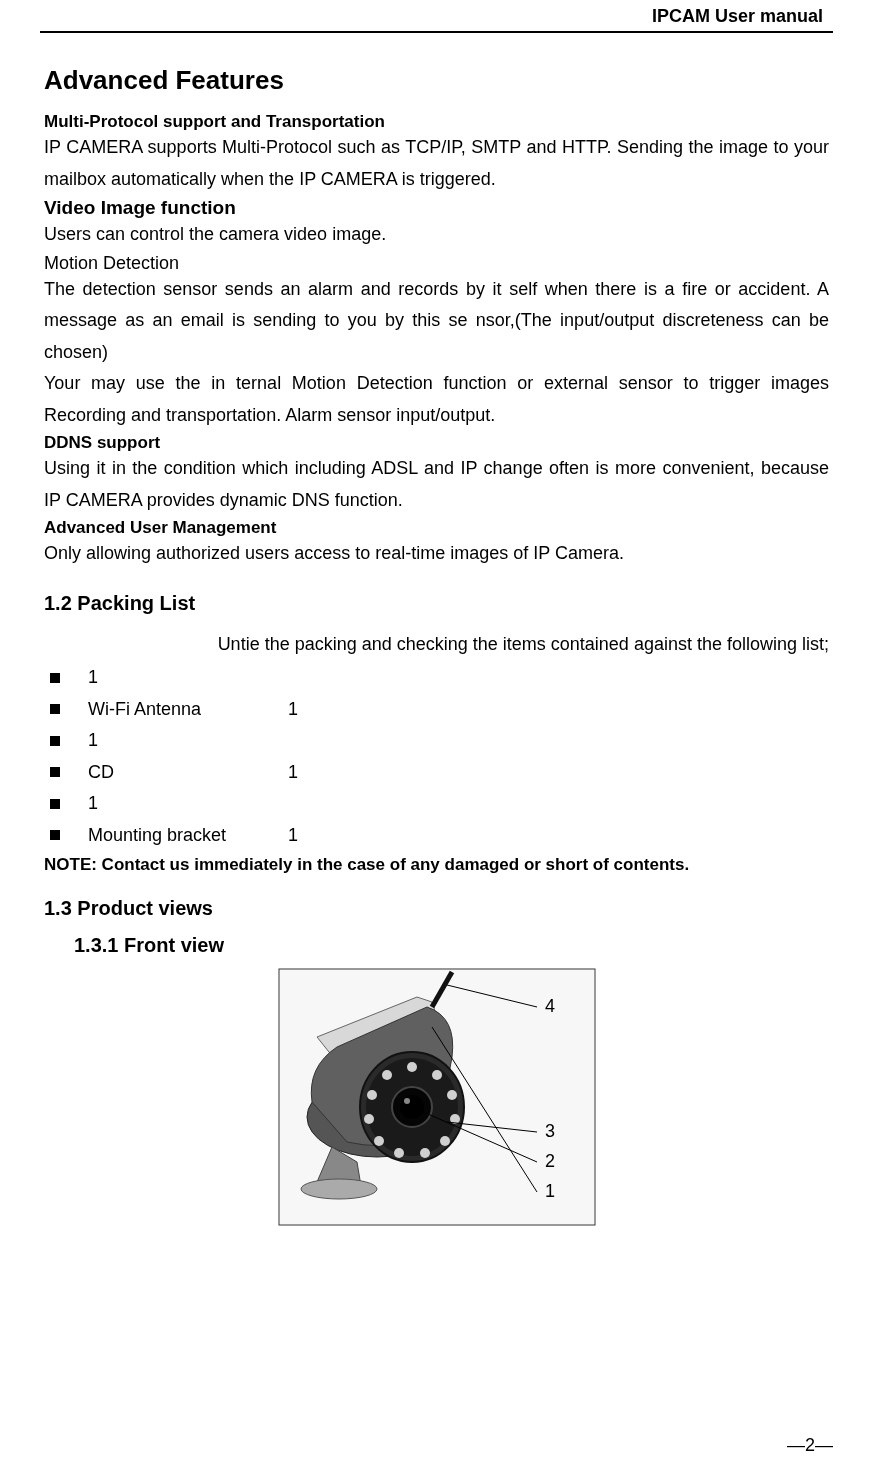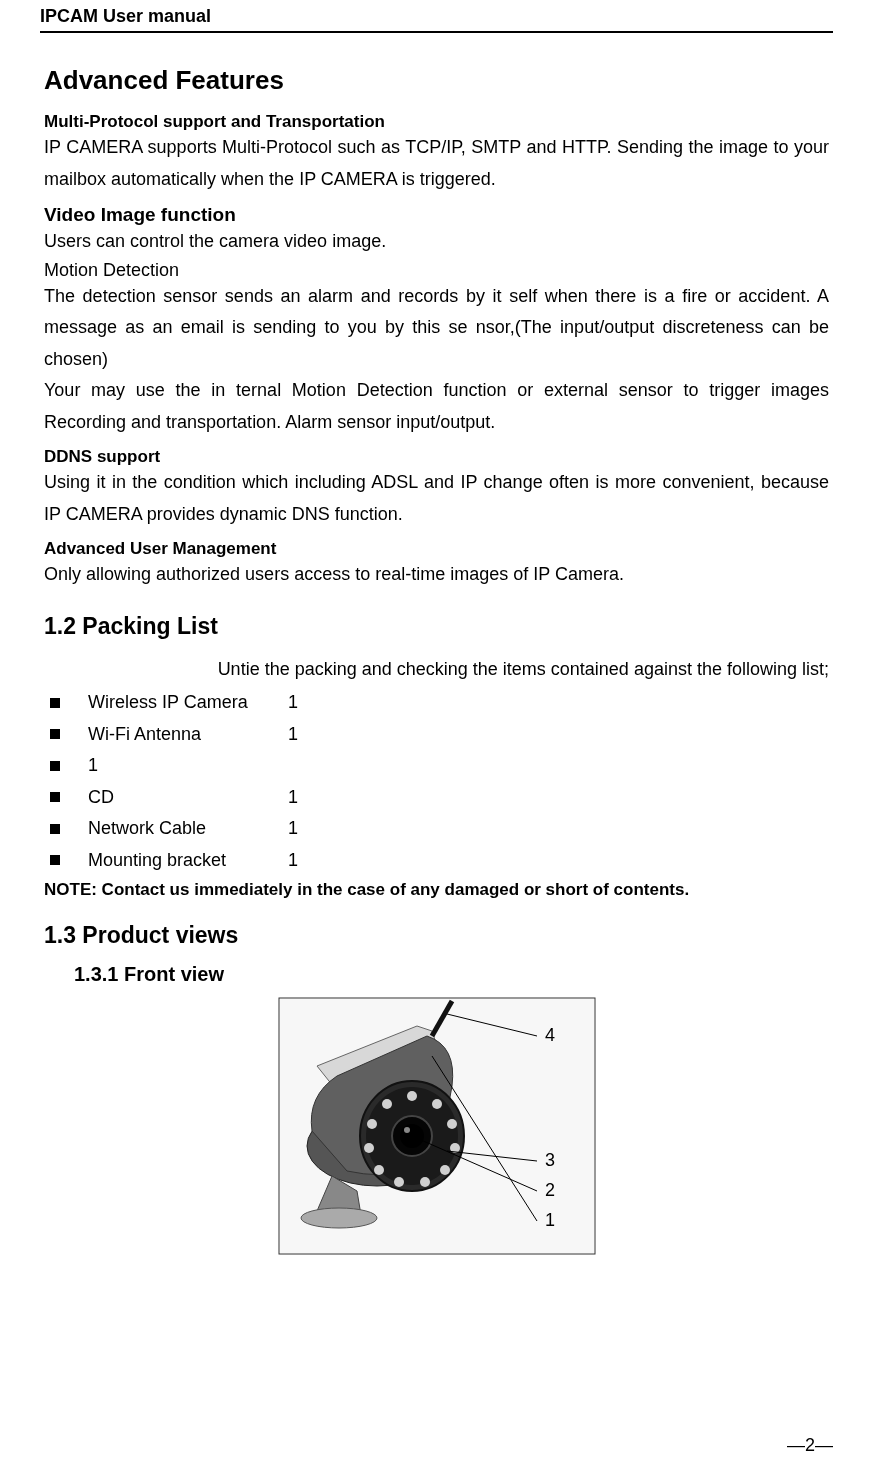--- a/index.html
+++ b/index.html
@@ -9,54 +9,54 @@
     }
     body {
       font-family: Arial, sans-serif;
       background: white;
       width: 873px;
       height: 1478px;
       position: relative;
       padding: 0 40px;
     }
     .header-title {
-      text-align: left;
+      text-align: right;
       font-weight: bold;
       font-size: 18px;
       padding: 6px 10px 4px 0;
     }
     .header-rule {
       height: 2px;
       background: black;
       margin-bottom: 32px;
     }
     .content {
       padding: 0 4px;
     }
     .h1 {
       font-size: 26px;
       font-weight: bold;
       margin-bottom: 16px;
     }
     .subhead {
       font-weight: bold;
       font-size: 17px;
-      margin-top: 9px;
+      margin-top: 2px;
     }
     .subhead-normal {
       font-size: 18px;
       margin-top: 2px;
     }
     .body-text {
       font-size: 18px;
       line-height: 1.75;
       text-align: justify;
     }
     .h2 {
-      font-size: 23px;
+      font-size: 20px;
       font-weight: bold;
       margin-top: 22px;
       margin-bottom: 14px;
     }
     .h3 {
       font-size: 20px;
       font-weight: bold;
       margin-left: 30px;
       margin-top: 6px;
       margin-bottom: 10px;
@@ -136,40 +136,38 @@
 
   <div class="subhead">Advanced User Management</div>
   <div class="body-text">Only allowing authorized users access to real-time images of IP Camera.</div>
 
   <div class="h2">1.2 Packing List</div>
   <div class="body-text" style="text-align:right;">Untie the packing and checking the items contained against the following list;</div>
 
   <ul class="packing-list">
     <li>
       <span class="bullet"></span>
-      <span class="pack-label">Wireless IP Camera</span>
       <span>1</span>
     </li>
     <li>
       <span class="bullet"></span>
       <span class="pack-label">Wi-Fi Antenna</span>
       <span>1</span>
     </li>
     <li>
       <span class="bullet"></span>
       <span>1</span>
     </li>
     <li>
       <span class="bullet"></span>
       <span class="pack-label">CD</span>
       <span>1</span>
     </li>
     <li>
       <span class="bullet"></span>
-      <span class="pack-label">Network Cable</span>
       <span>1</span>
     </li>
     <li>
       <span class="bullet"></span>
       <span class="pack-label">Mounting bracket</span>
       <span>1</span>
     </li>
   </ul>
 
   <div class="note-line">

